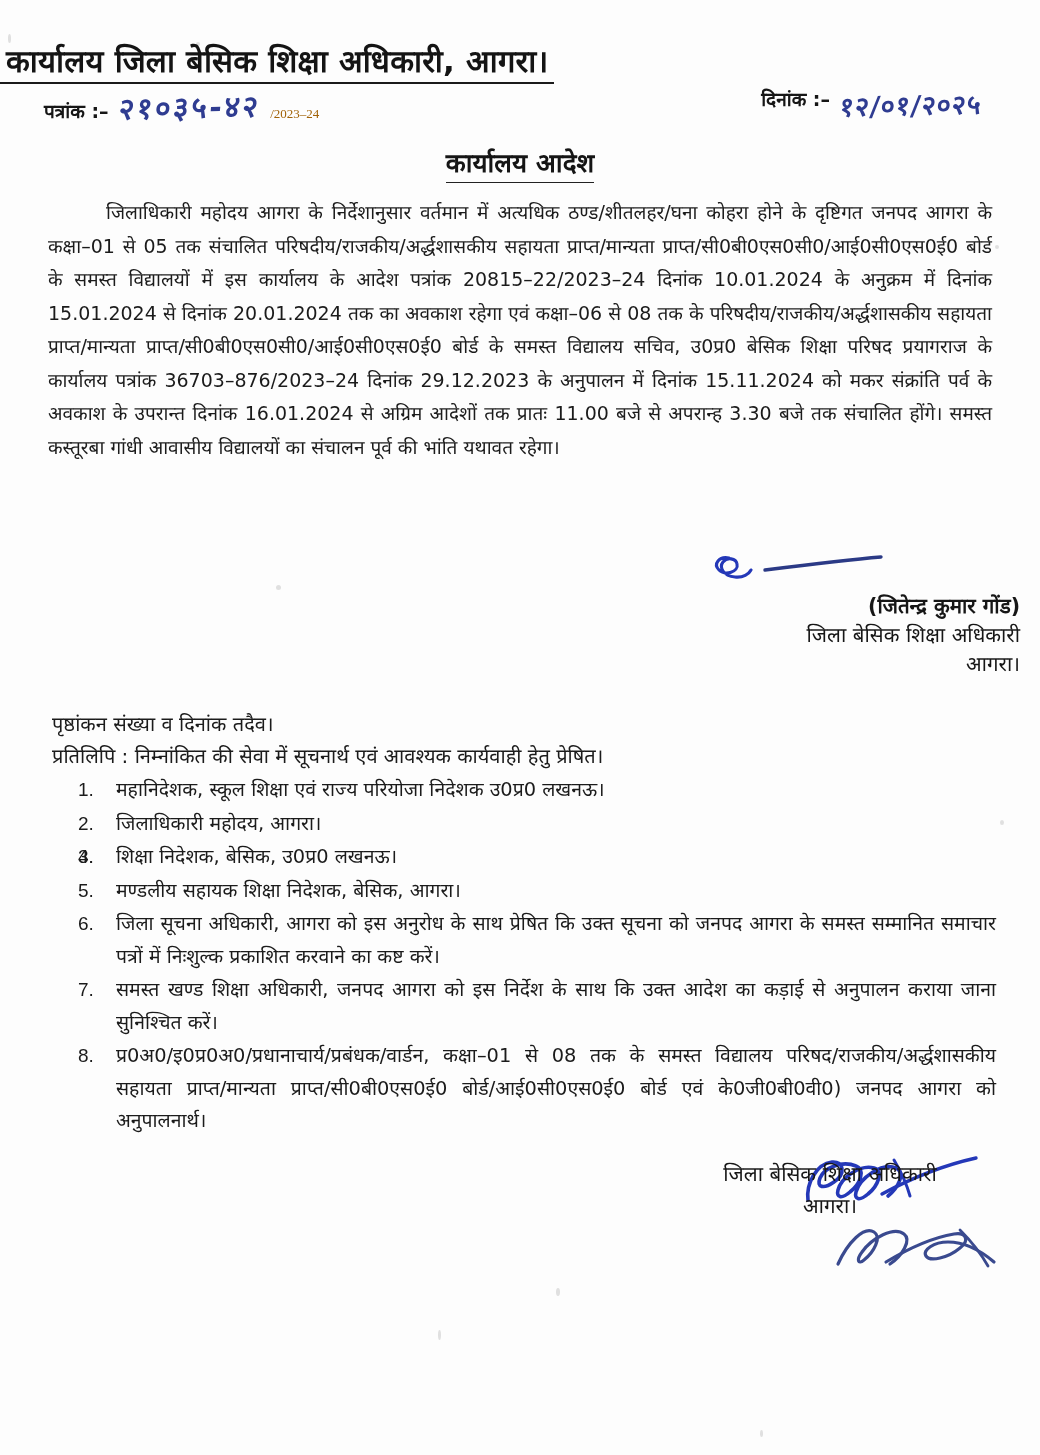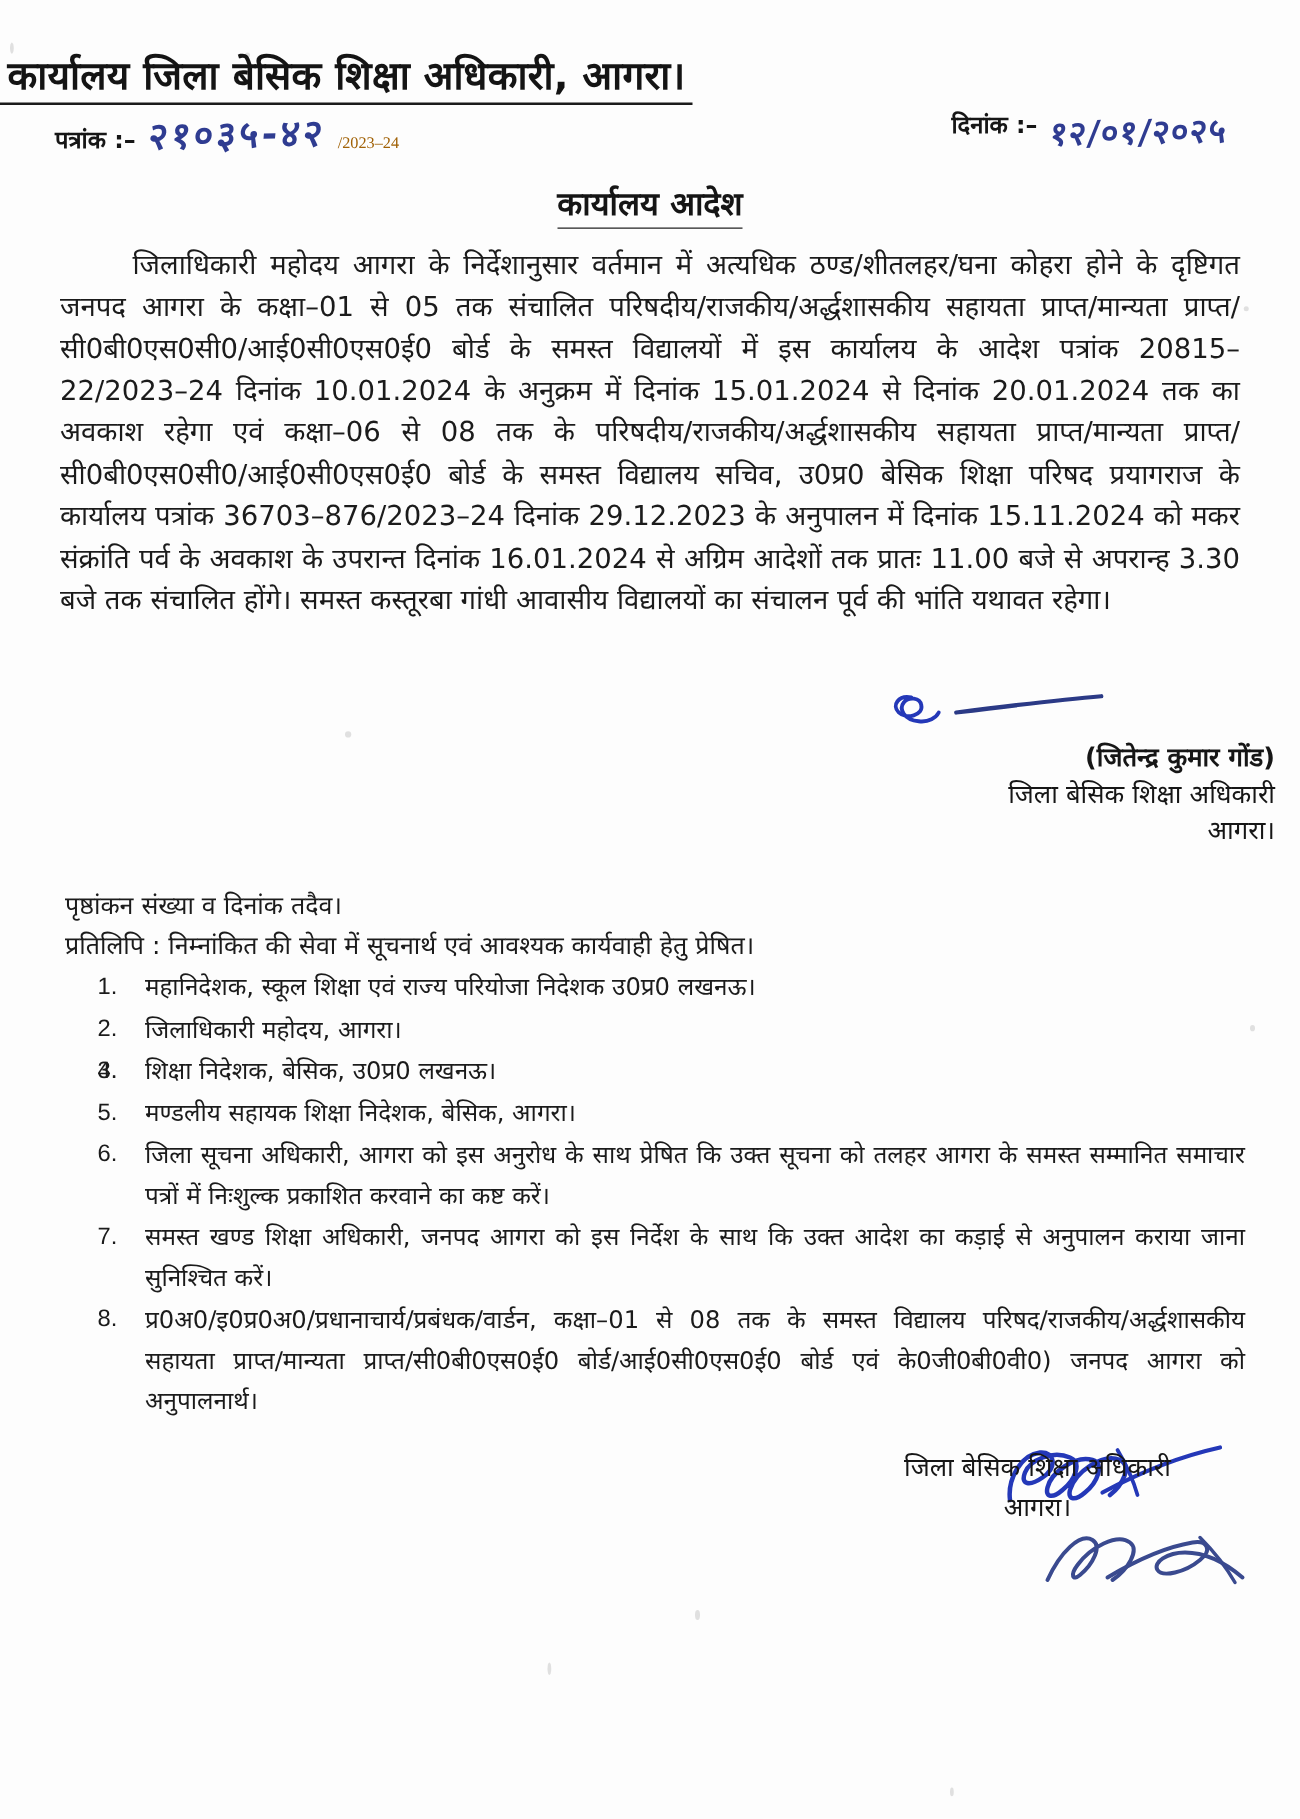--- a/index.html
+++ b/index.html
@@ -118,21 +118,21 @@
     border-bottom: 1.8px solid #222;
   }
 
   
   .body-text {
     position: absolute;
     top: 196px;
     left: 48px;
     width: 944px;
     font-family: "DejaVu Sans", sans-serif;
-    font-size: 22px;
+    font-size: 19px;
     line-height: 33.5px;
     text-align: justify;
     text-justify: inter-word;
     color: #1b1b1b;
     text-indent: 58px;
   }
 
   
   .sig-block-1 {
     position: absolute;
@@ -302,21 +302,21 @@
       <li>
         <span class="num">4.</span>
         <span>शिक्षा निदेशक, बेसिक, उ0प्र0 लखनऊ।</span>
       </li>
       <li>
         <span class="num">5.</span>
         <span>मण्डलीय सहायक शिक्षा निदेशक, बेसिक, आगरा।</span>
       </li>
       <li class="wide">
         <span class="num">6.</span>
-        <span>जिला सूचना अधिकारी, आगरा को इस अनुरोध के साथ प्रेषित कि उक्त सूचना को तलहर आगरा के समस्त सम्मानित समाचार पत्रों में निःशुल्क प्रकाशित करवाने का कष्ट करें।</span>
+        <span>जिला सूचना अधिकारी, आगरा को इस अनुरोध के साथ प्रेषित कि उक्त सूचना को जनपद आगरा के समस्त सम्मानित समाचार पत्रों में निःशुल्क प्रकाशित करवाने का कष्ट करें।</span>
       </li>
       <li class="wide">
         <span class="num">7.</span>
         <span>समस्त खण्ड शिक्षा अधिकारी, जनपद आगरा को इस निर्देश के साथ कि उक्त आदेश का कड़ाई से अनुपालन कराया जाना सुनिश्चित करें।</span>
       </li>
       <li class="wide">
         <span class="num">8.</span>
         <span>प्र0अ0/इ0प्र0अ0/प्रधानाचार्य/प्रबंधक/वार्डन, कक्षा–01 से 08 तक के समस्त विद्यालय परिषद/राजकीय/अर्द्धशासकीय सहायता प्राप्त/मान्यता प्राप्त/सी0बी0एस0ई0 बोर्ड/आई0सी0एस0ई0 बोर्ड एवं के0जी0बी0वी0) जनपद आगरा को अनुपालनार्थ।</span>
       </li>
     </ol>

